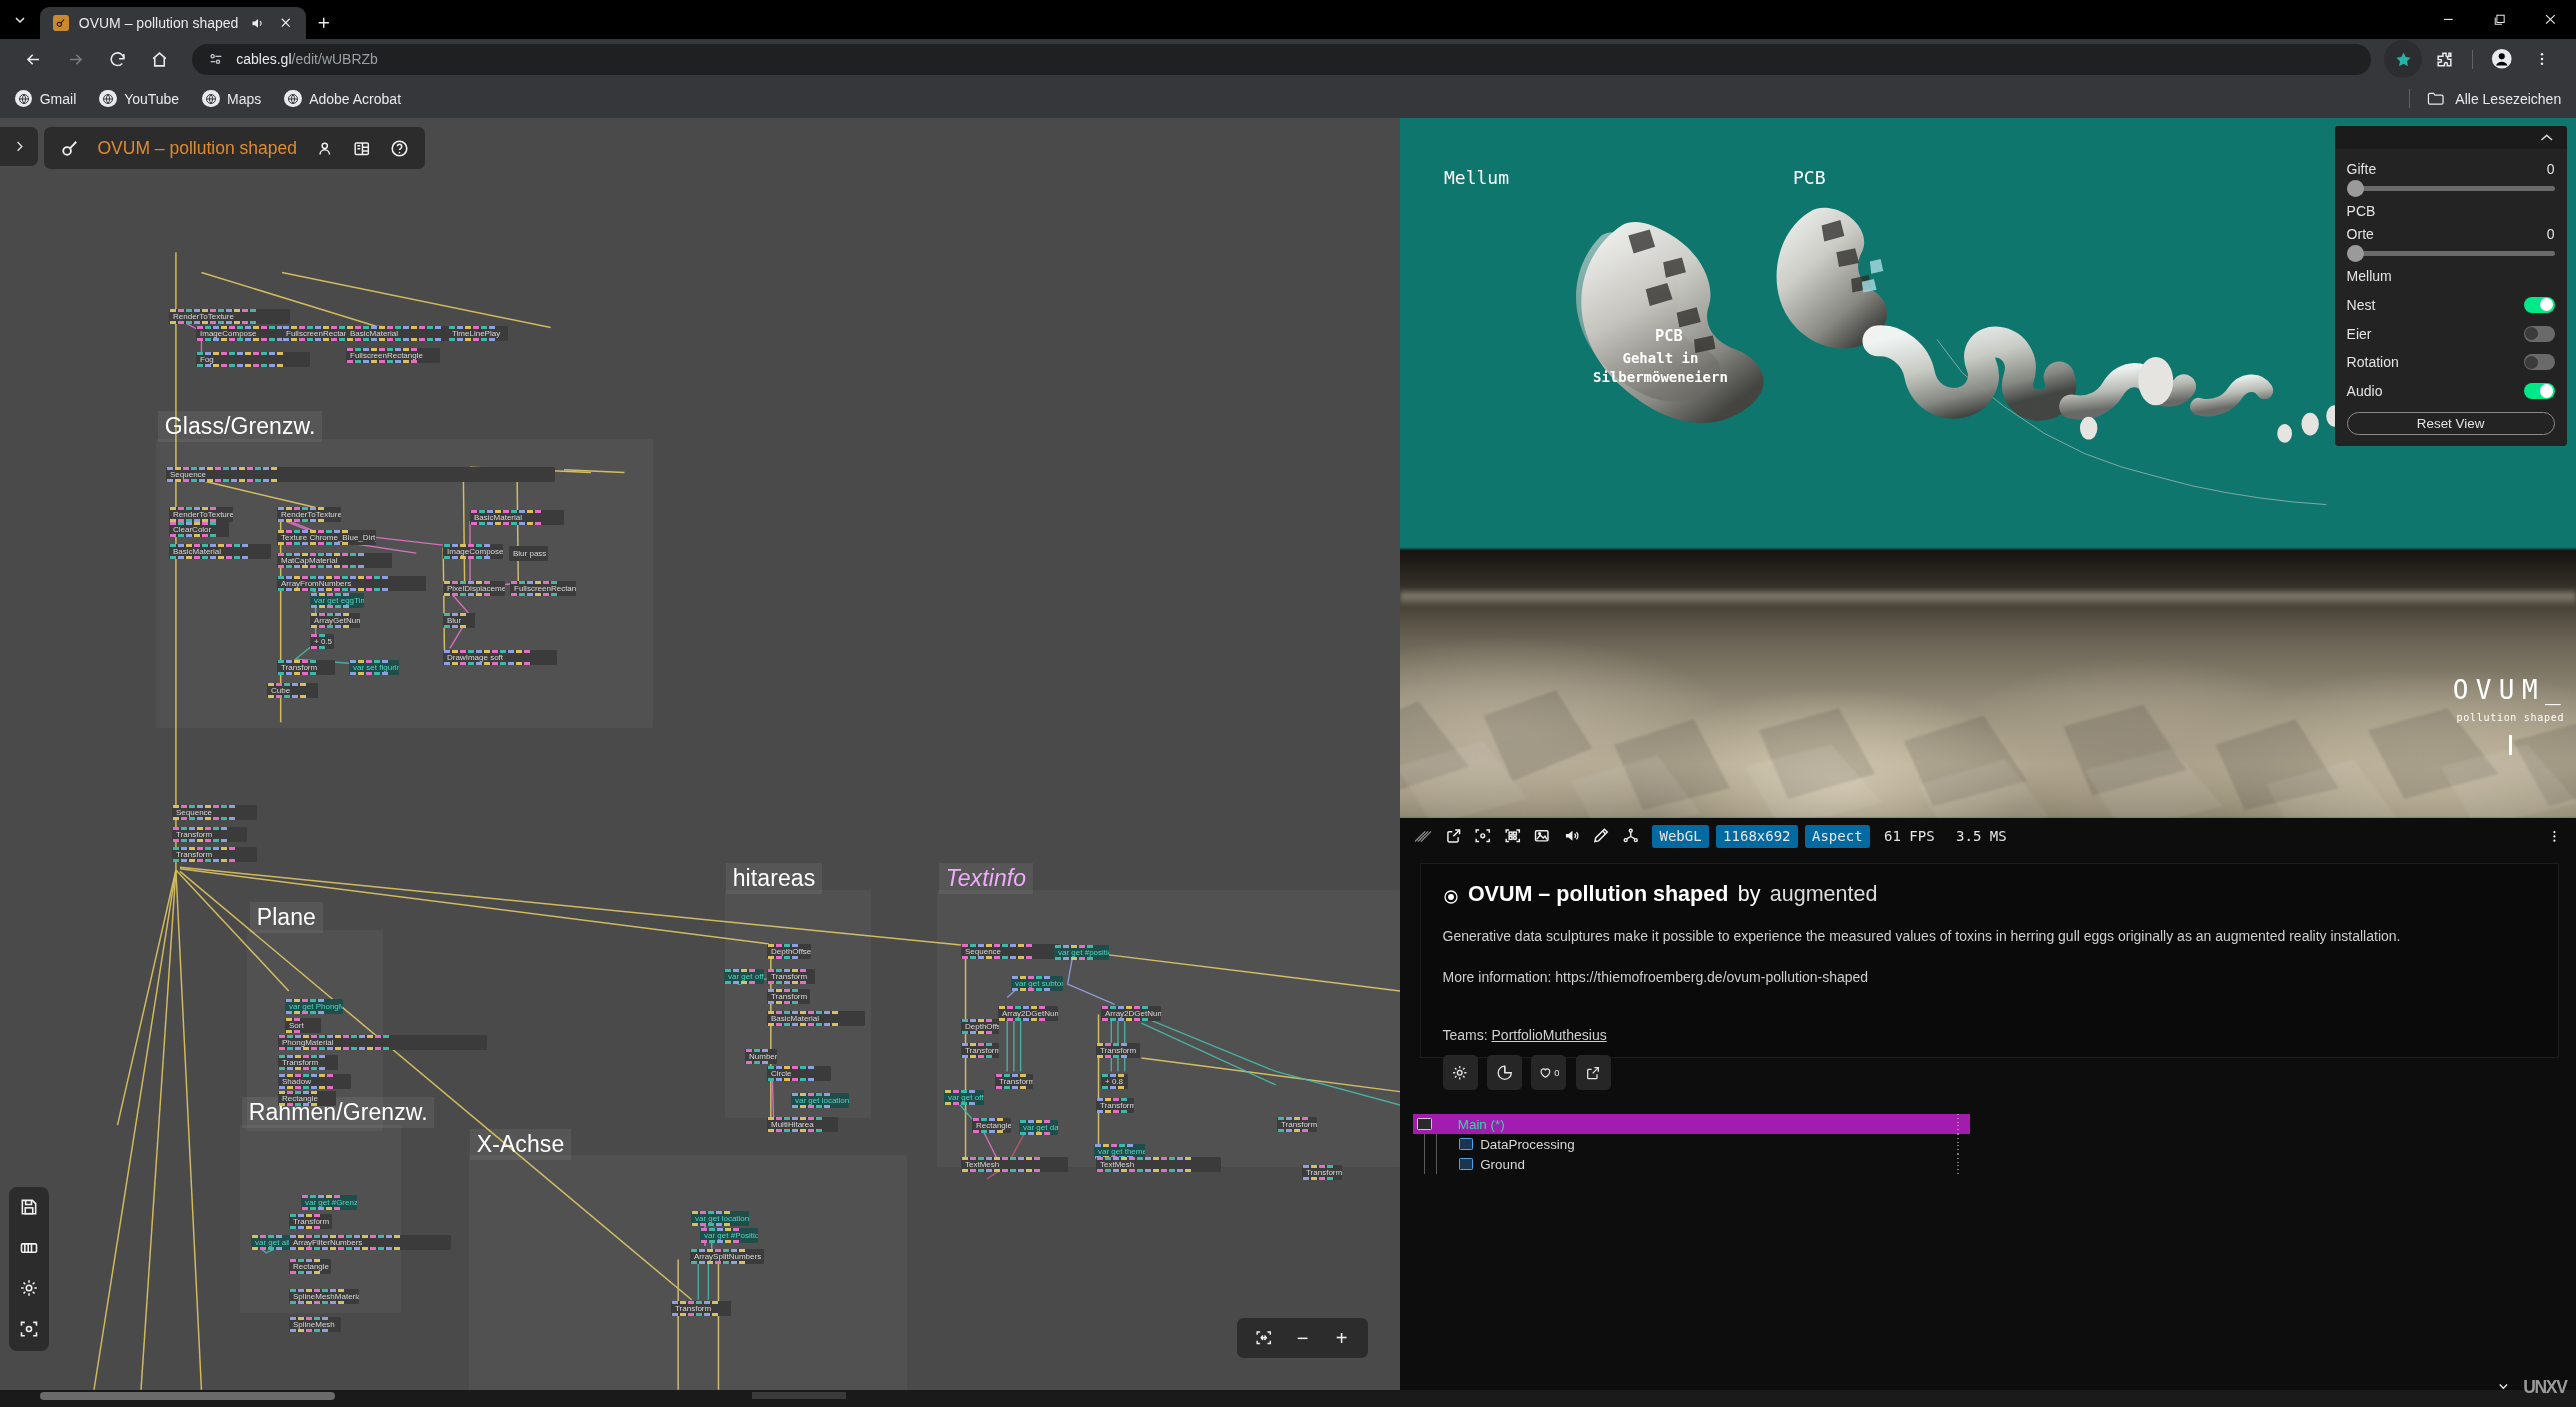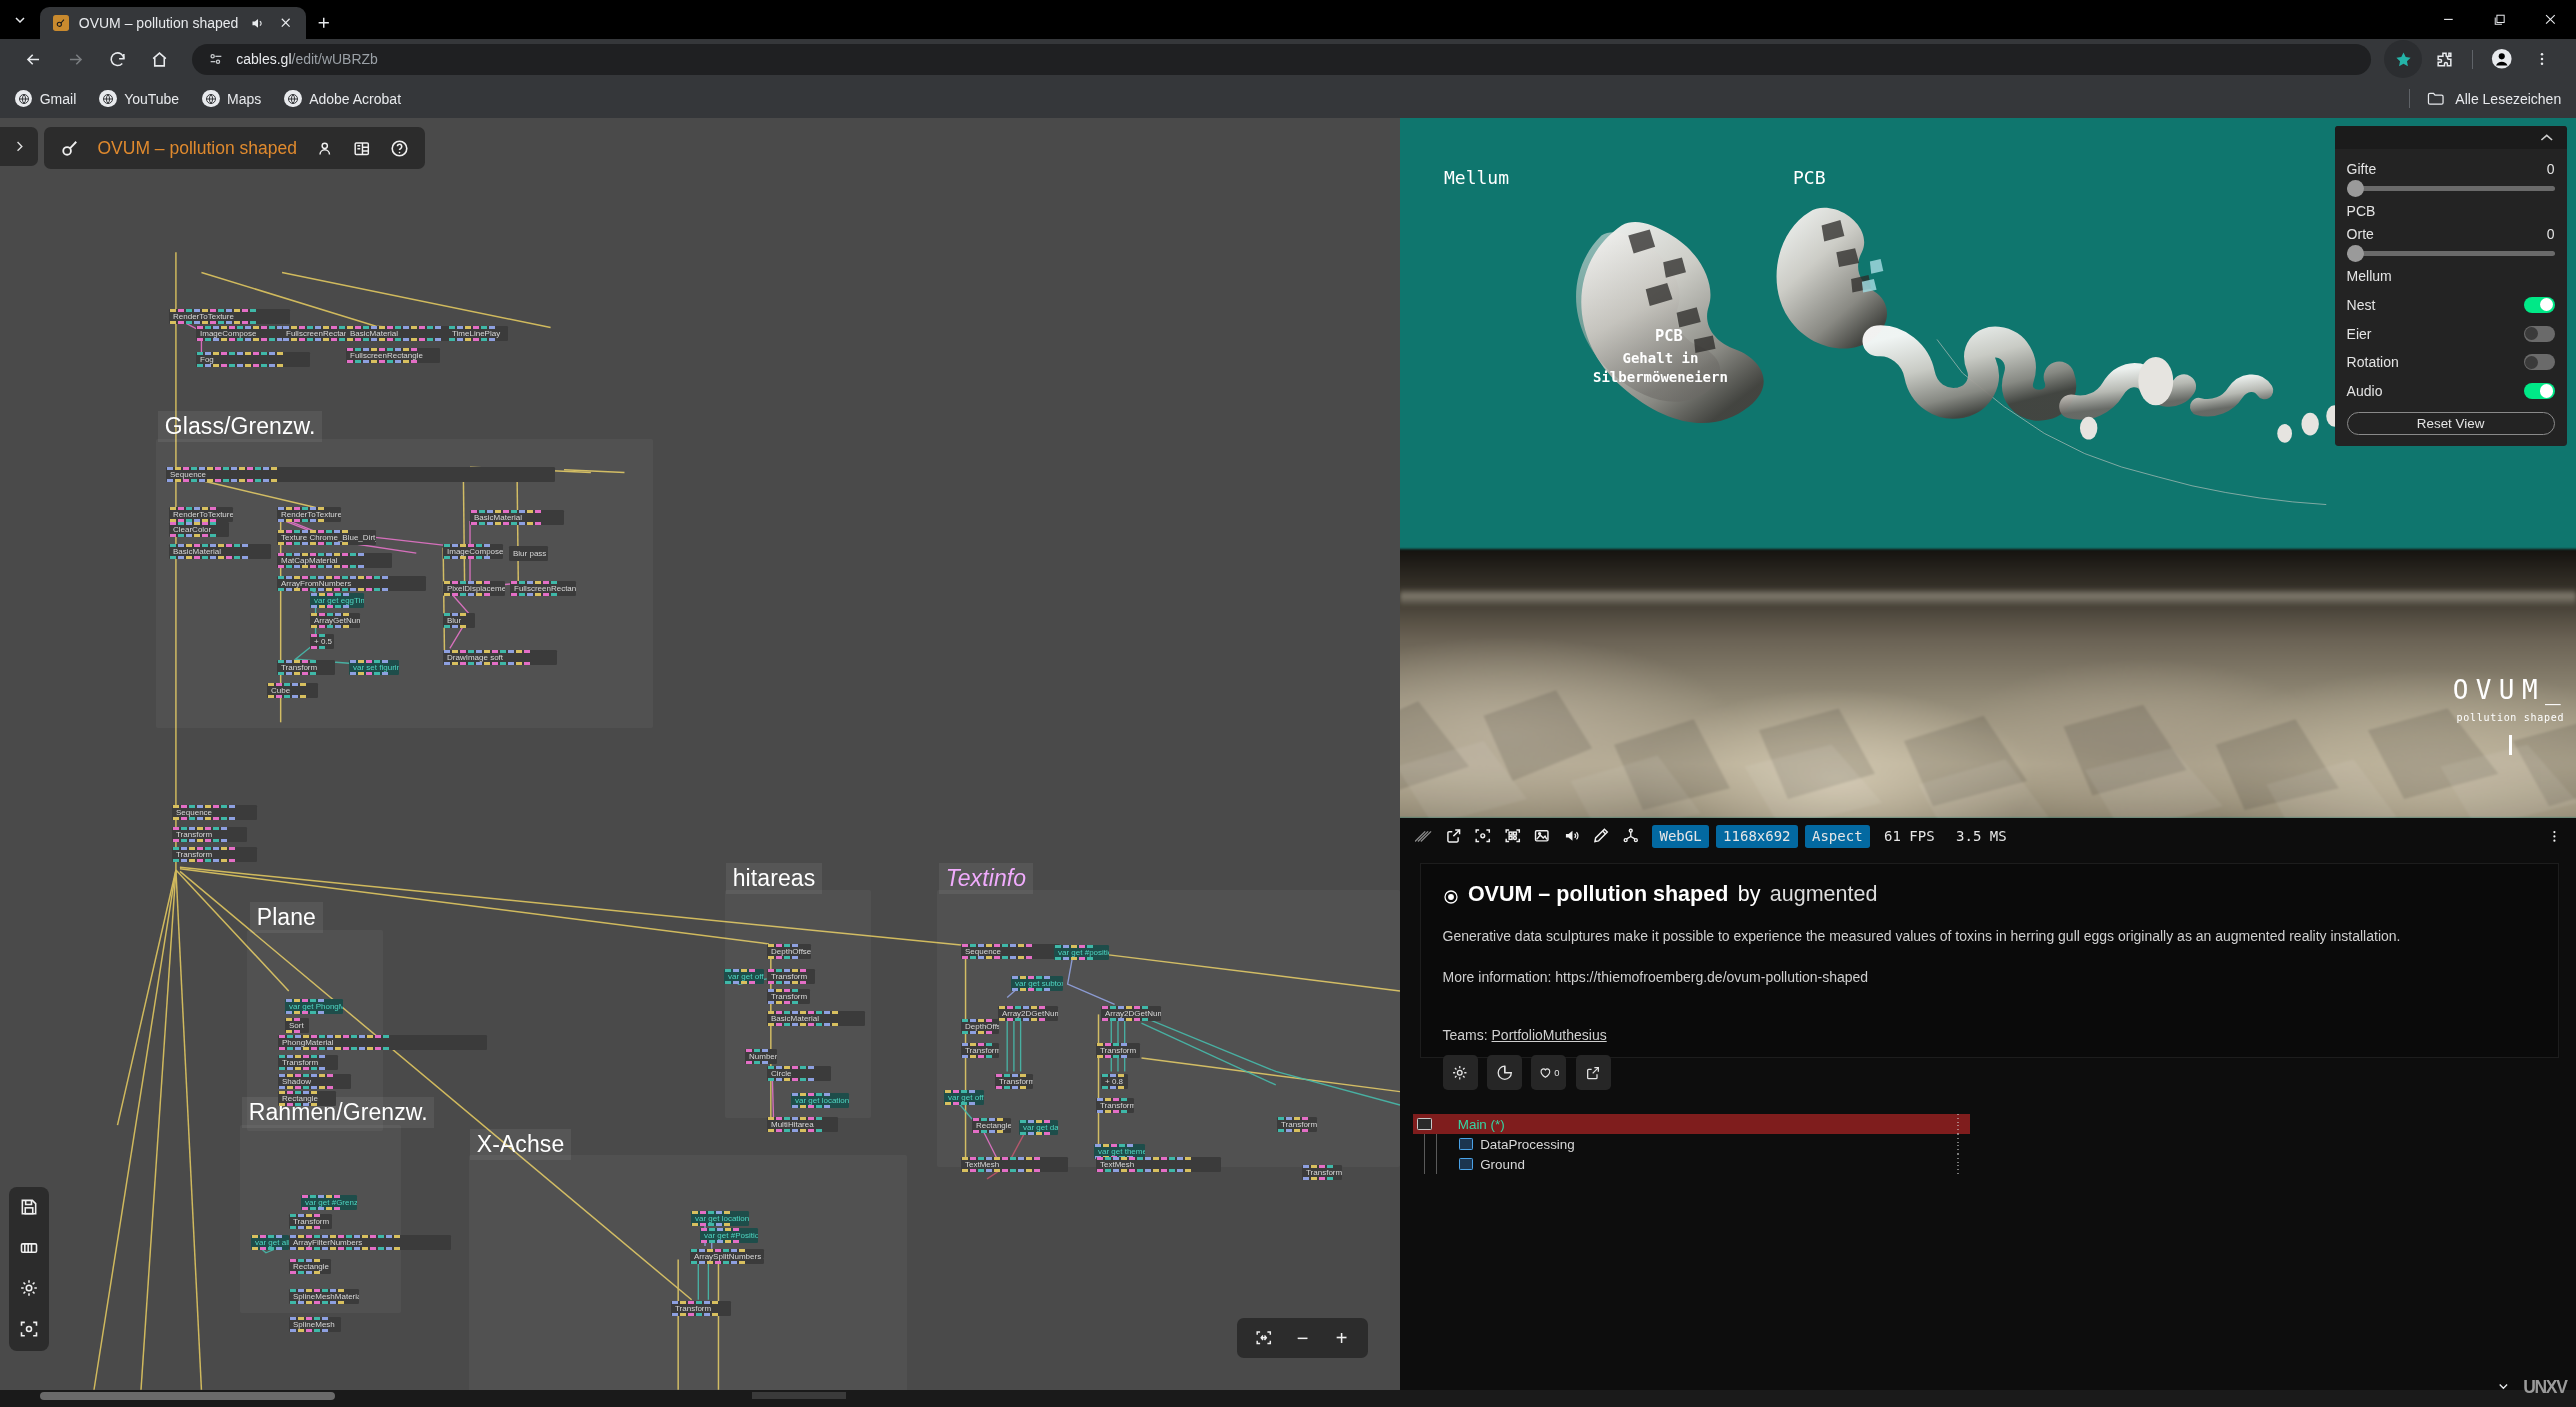--- a/index.html
+++ b/index.html
@@ -306,21 +306,21 @@
   .act-btn .cnt { font-size: 9.4px; margin-left: 1.3px; }
 
   
   .tree {
     position: absolute; left: 1413px; top: 1114px; width: 557px;
   }
   .tree-row {
     height: 20px; display: flex; align-items: center; gap: 6.7px;
     padding-left: 4px; position: relative;
   }
-  .tree-row.selected { background: #7f1d1d; gap: 26px; }
+  .tree-row.selected { background: #a21caf; gap: 26px; }
   .tree-row .indent { width: 35px; height: 100%; position: relative; }
   .tree-row .indent::before {
     content: ""; position: absolute; left: 6.7px; top: 0; bottom: 0; width: 0.7px;
     background: #5a5a5a;
   }
   .tree-row .indent::after {
     content: ""; position: absolute; left: 19px; top: 0; bottom: 0; width: 0.7px;
     background: #5a5a5a;
   }
   .tree-icon {
@@ -1310,21 +1310,21 @@
           </div>
           <div class="port-row bot">
             <span class="port num"></span>
             <span class="port "></span>
             <span class="port tex"></span>
             <span class="port obj"></span>
             <span class="port num"></span>
           </div>
           <span class="op-name">var get PhongMat</span>
         </div>
-        <div class="op" style="left: 285px; top: 900px; width: 24px; height: 14.8px;">
+        <div class="op" style="left: 285px; top: 900px; width: 36px; height: 14.8px;">
           <div class="port-row top">
             <span class="port "></span>
             <span class="port tex"></span>
           </div>
           <div class="port-row bot">
             <span class="port "></span>
             <span class="port tex"></span>
           </div>
           <span class="op-name">Sort</span>
         </div>

